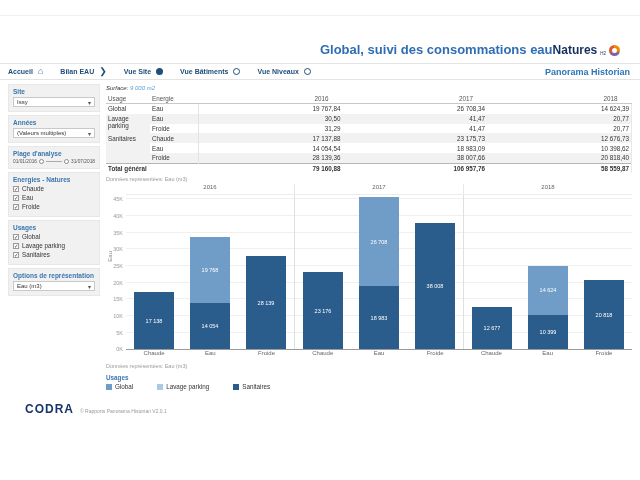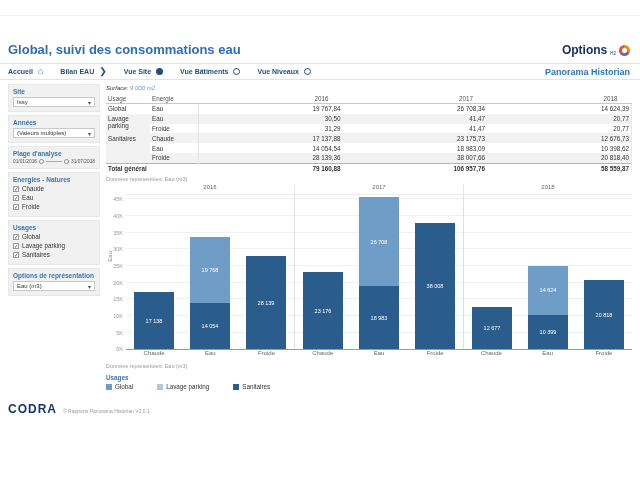--- a/index.html
+++ b/index.html
@@ -4,21 +4,21 @@
 <style>
   * { box-sizing: border-box; }
   html,body { margin:0; padding:0; }
   body {
     width:640px; height:480px; overflow:hidden;
     background:#fff; color:#333;
     font-family:"Liberation Sans", sans-serif;
   }
   .top-strip { height:16px; border-bottom:1px solid #f0f0f0; }
 
-  .header { display:flex; justify-content:space-between; align-items:flex-end; padding:26px 10px 6px 8px; }
+  .header { display:flex; justify-content:flex-end; align-items:flex-end; padding:26px 20px 6px 8px; }
   .page-title { font-size:13px; font-weight:bold; color:#2f6db3; }
   .brand-top { display:flex; align-items:center; gap:3px; justify-content:flex-end; }
   .brand-name { font-size:12px; font-weight:bold; color:#152f5e; }
   .brand-sub { font-size:4.5px; color:#152f5e; align-self:flex-end; margin-bottom:1px; }
   .brand-circle { width:11px; height:11px; border-radius:50%; position:relative;
     background:conic-gradient(#f08a00 0 100deg,#8064a2 120deg 230deg,#d95b2e 250deg 360deg); }
   .brand-circle::after { content:""; position:absolute; inset:3px; background:#fff; border-radius:50%; }
   hr.div { border:none; border-top:1px solid #e3e3e3; margin:0; }
 
   .nav-row { display:flex; align-items:center; justify-content:space-between; padding:2px 10px 2px 8px; height:15px; }
@@ -82,34 +82,34 @@
   .xlabels { display:flex; margin-left:20px; height:10px; }
   .xpanel { flex:1; display:flex; justify-content:space-around; }
   .xlab { width:40px; text-align:center; font-size:6px; color:#666; }
 
   .legend-title { font-size:6.3px; font-weight:bold; color:#3a76ad; margin-top:5px; }
   .legend-row { display:flex; gap:24px; margin-top:2px; }
   .legend-item { display:flex; align-items:center; gap:3px; cursor:pointer; }
   .legend-swatch { width:6px; height:6px; flex:0 0 auto; }
   .legend-label { font-size:6.3px; color:#333; }
 
-  .footer { display:flex; align-items:baseline; gap:6px; padding:12px 8px 0; }
+  .footer { display:flex; align-items:baseline; gap:6px; padding:12px 8px 0;margin-left:17px; }
   .codra { font-size:12px; font-weight:bold; color:#16356b; letter-spacing:1px; }
   .copyright { font-size:5px; color:#9a9a9a; }
 </style>
 </head>
 <body>
 
 <div class="top-strip"></div>
 
 <div class="header">
   <div class="page-title">Global, suivi des consommations eau</div>
   <div class="brand">
     <div class="brand-top">
-      <span class="brand-name">Options</span>
+      <span class="brand-name">Natures</span>
       <span class="brand-sub">H2</span>
       <span class="brand-circle"></span>
     </div>
   </div>
 </div>
 
 <hr class="div">
 
 <div class="nav-row">
   <div class="nav-items">

